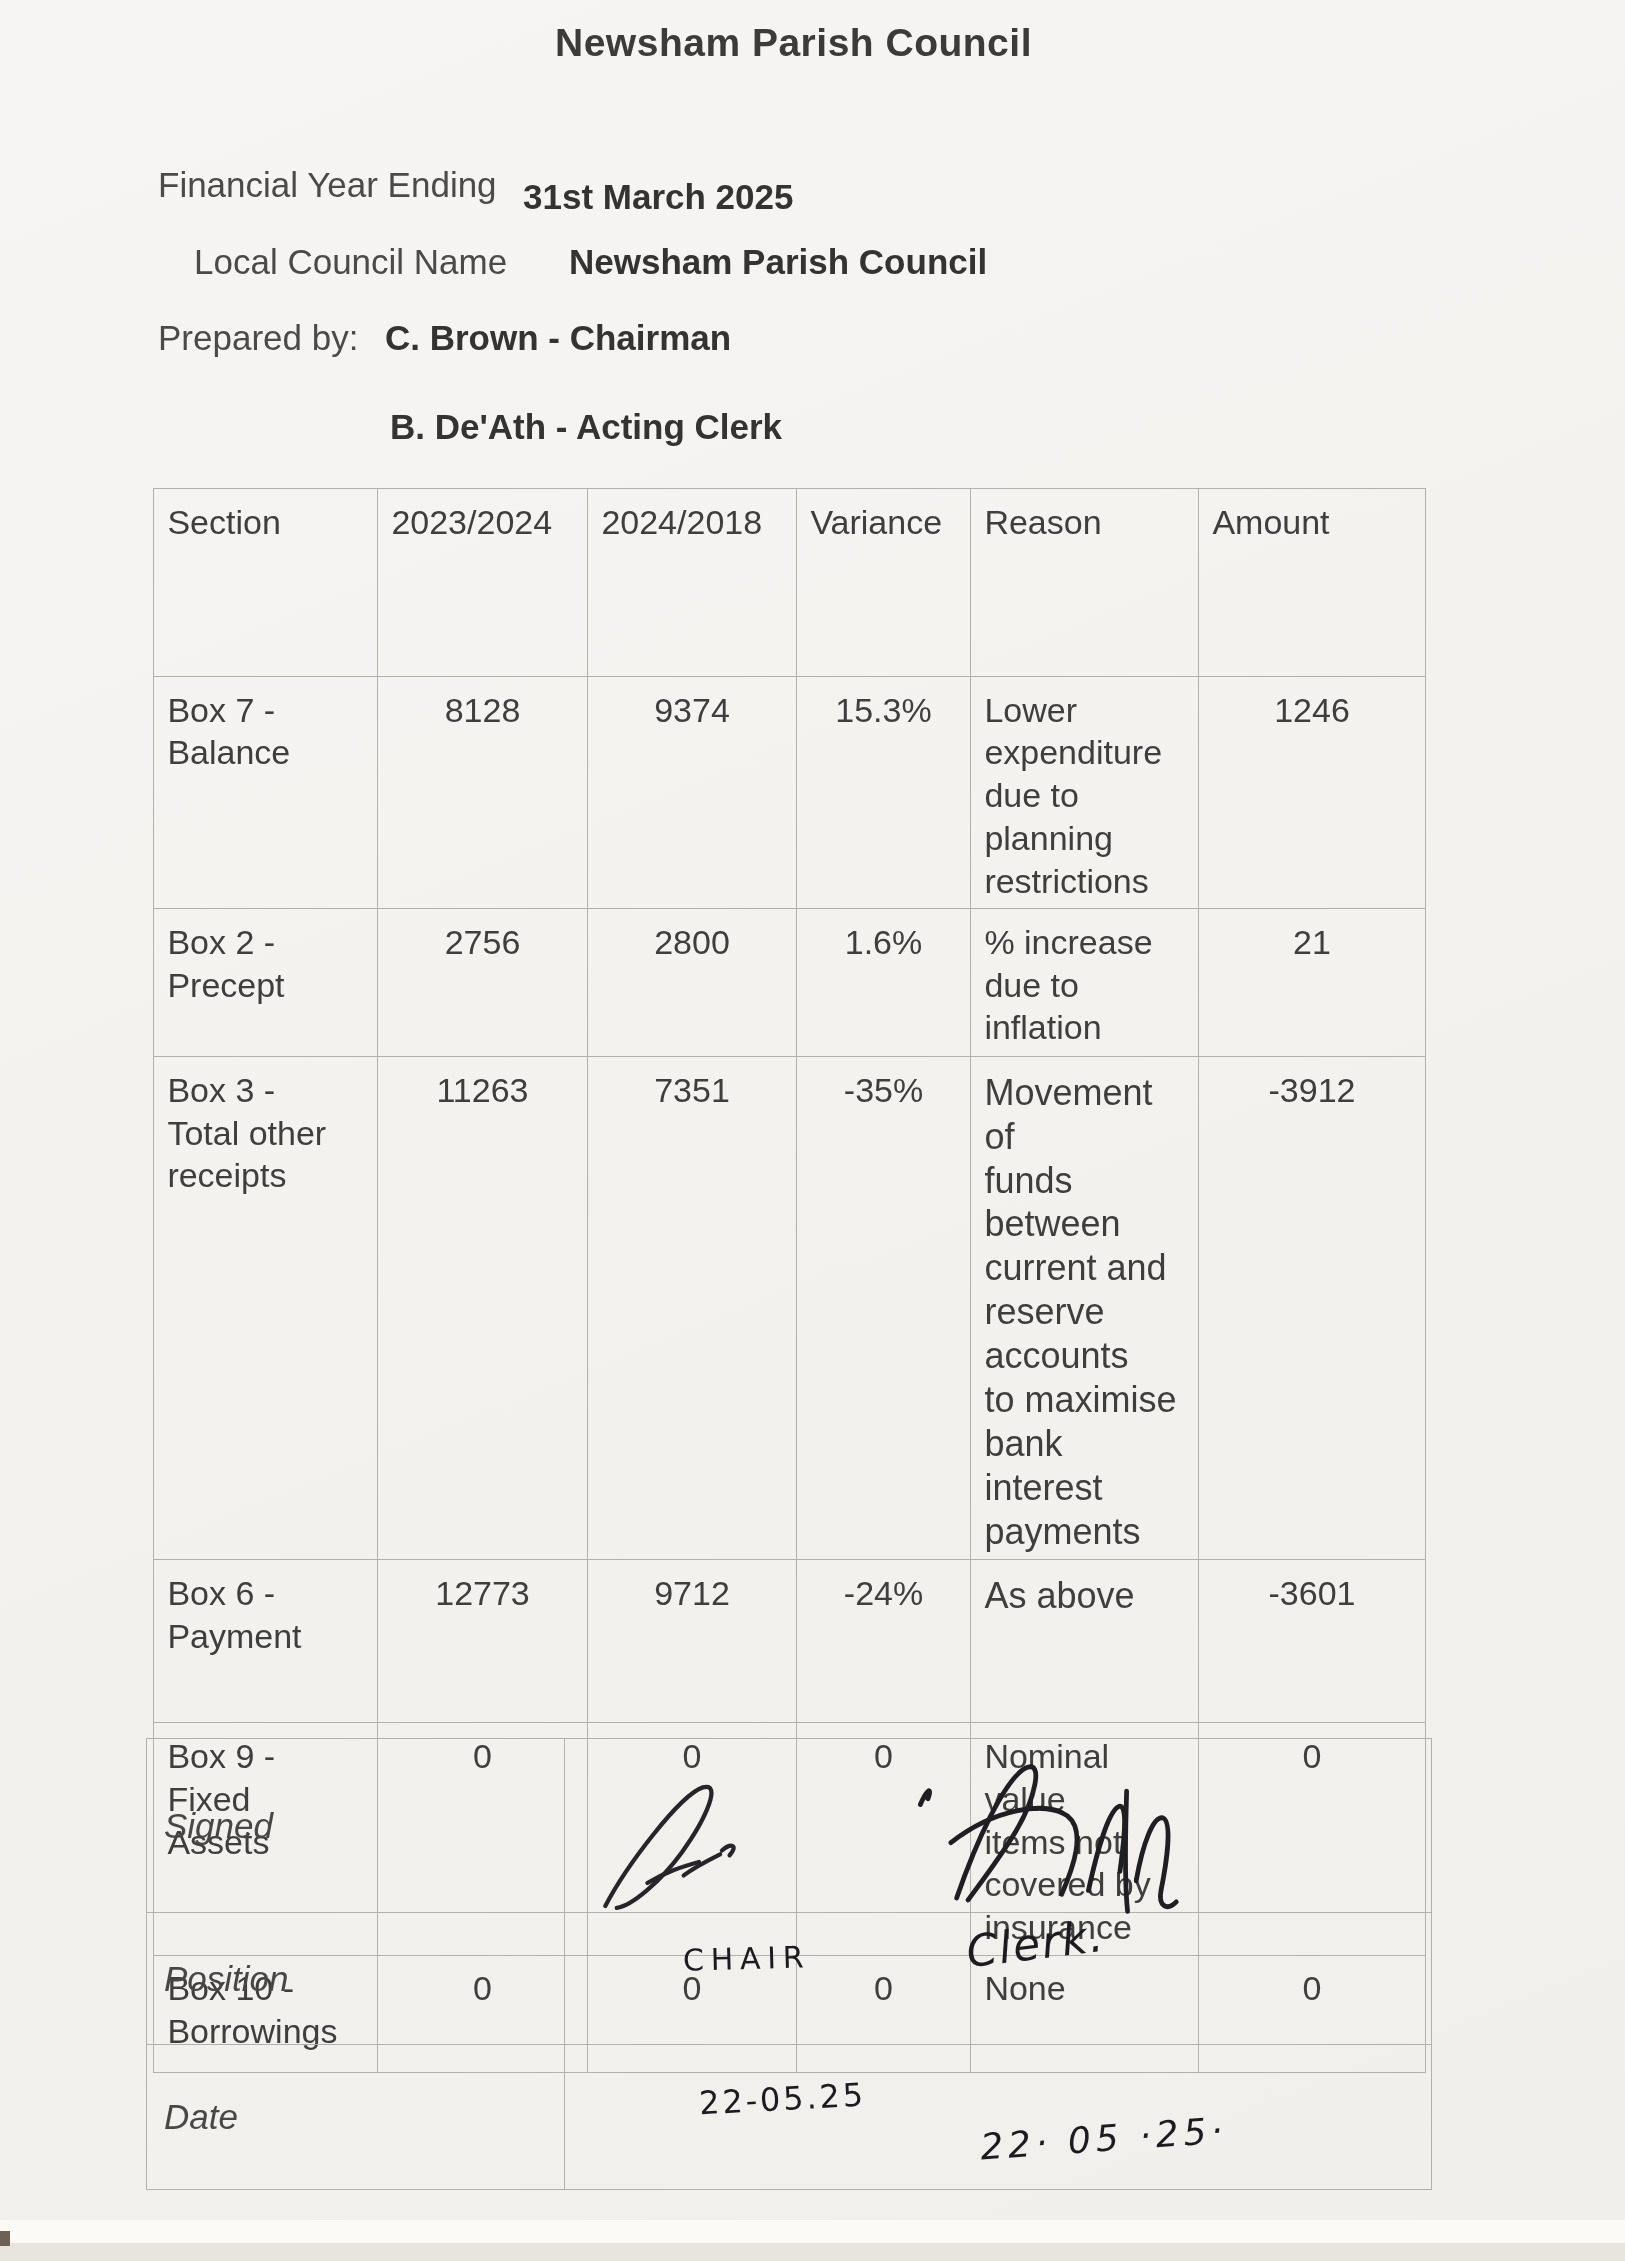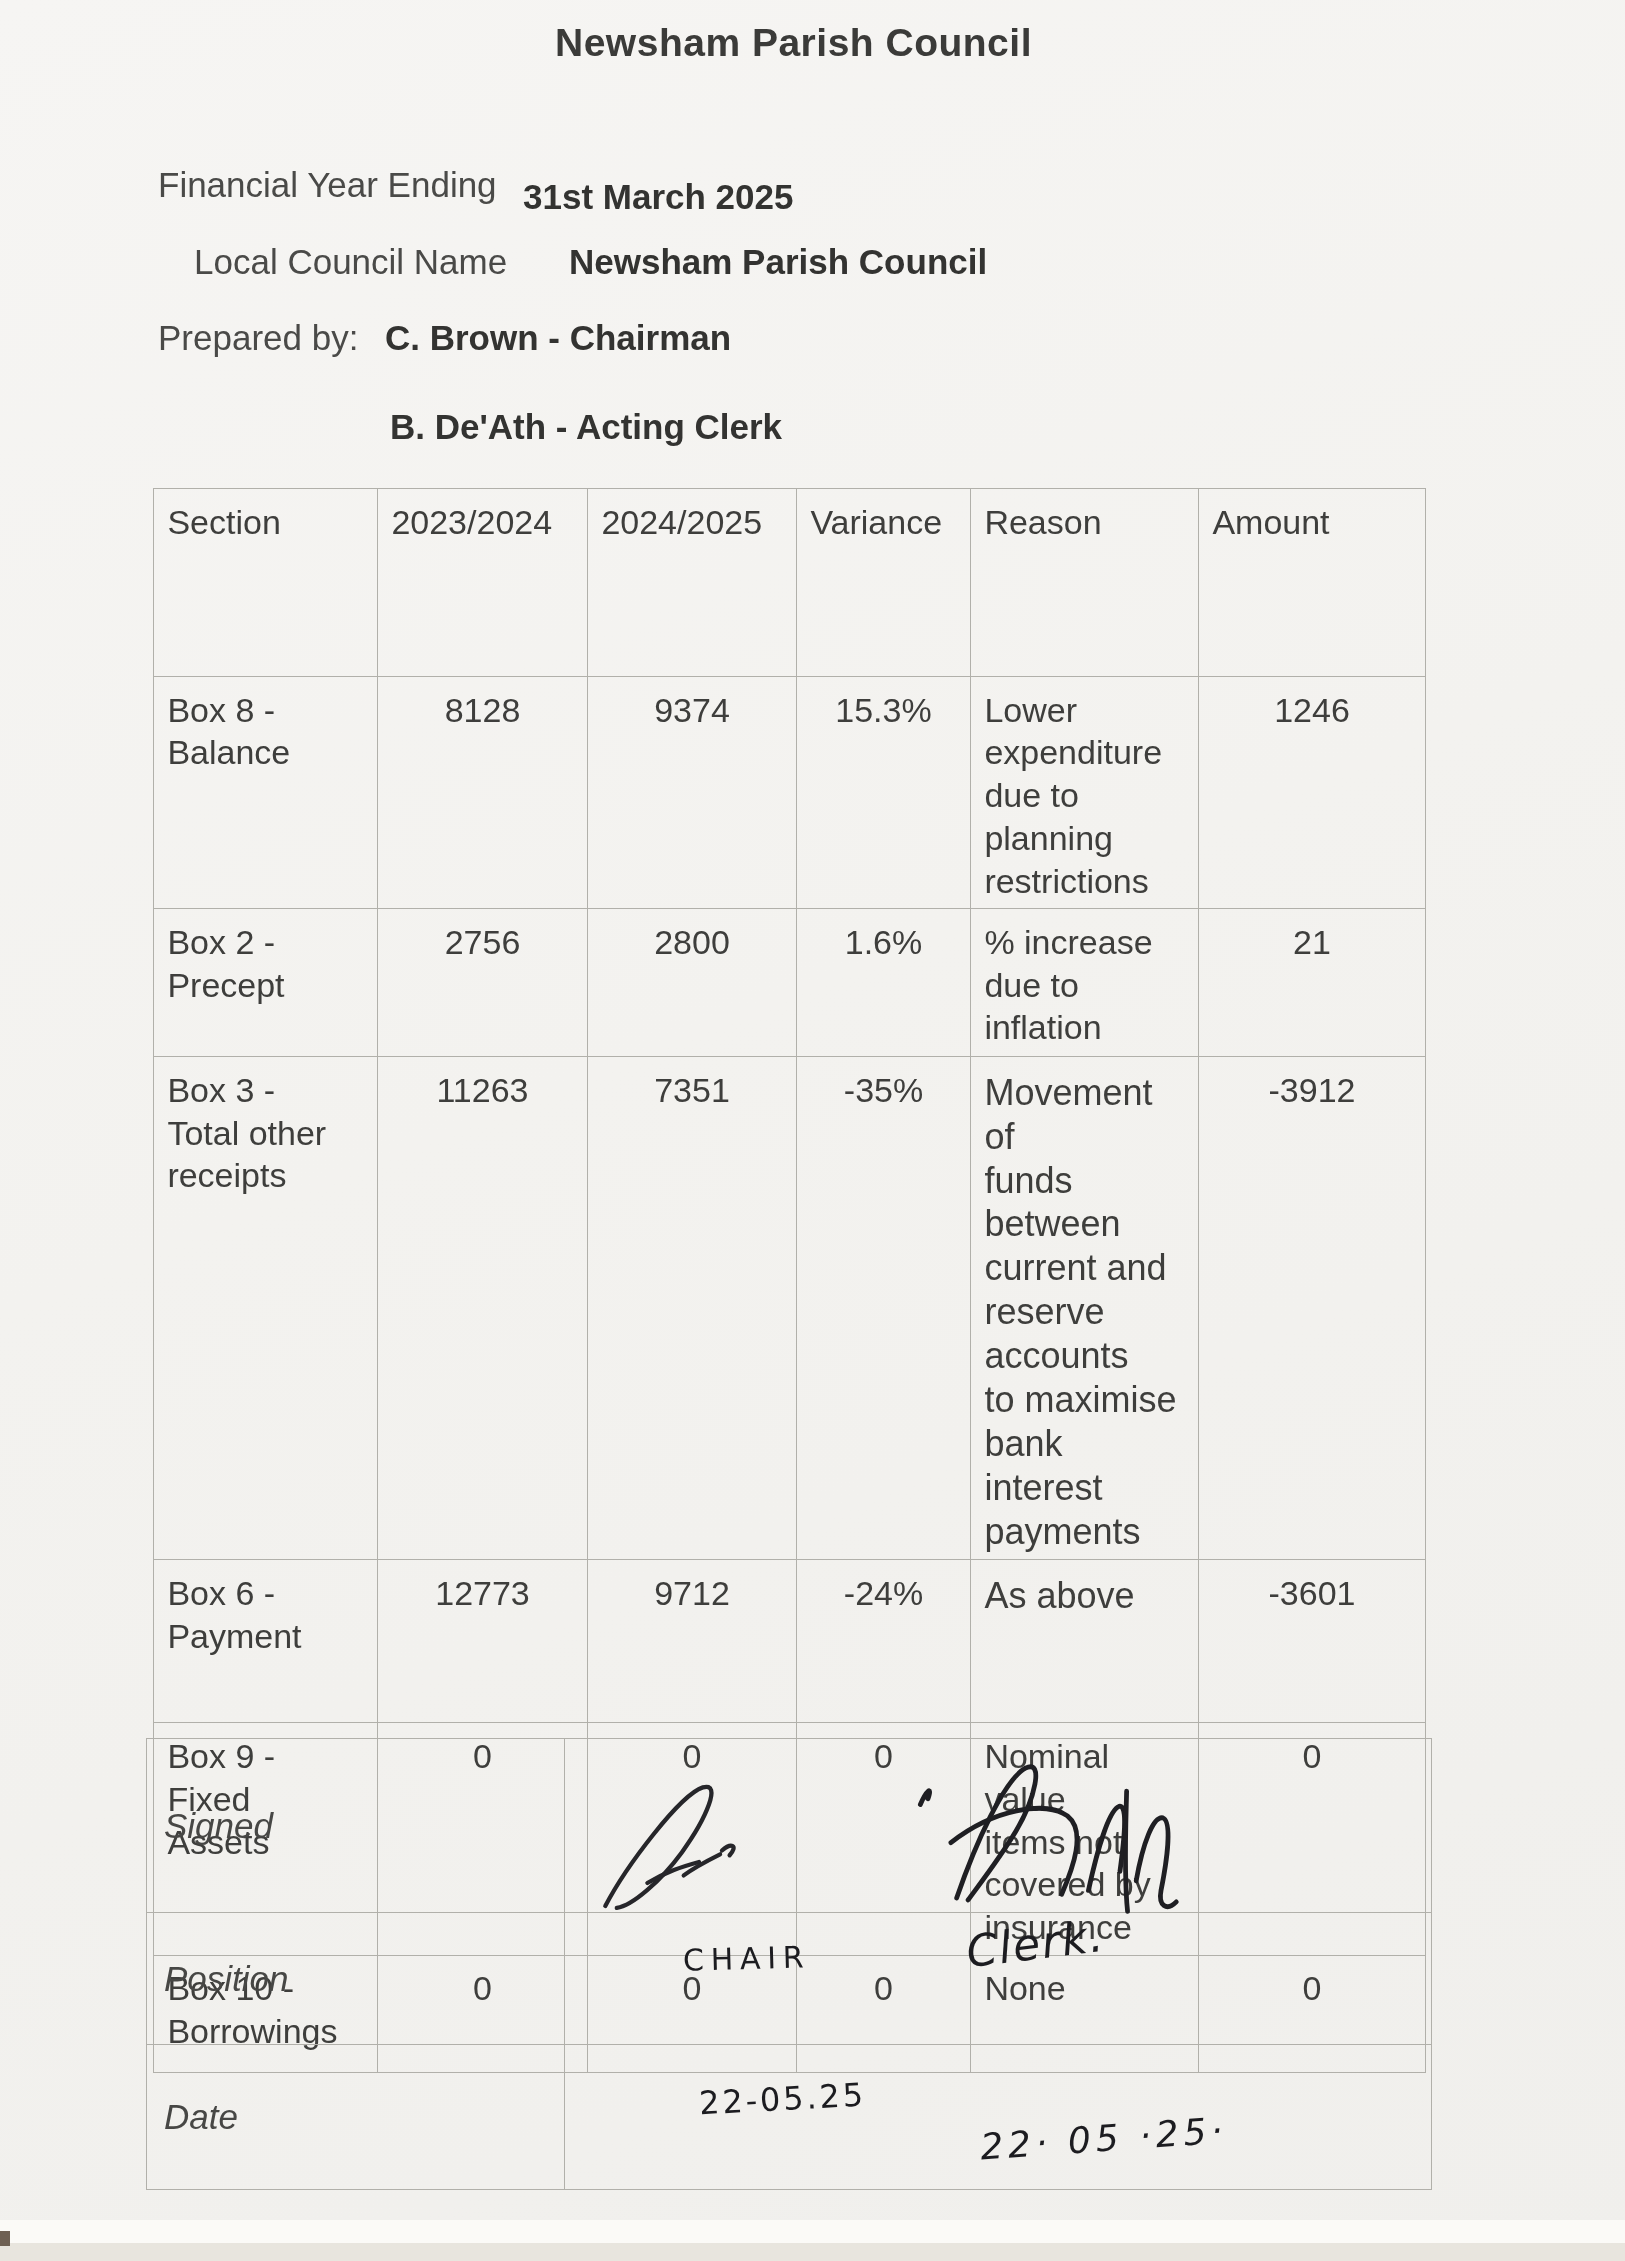--- a/index.html
+++ b/index.html
@@ -88,27 +88,27 @@
         <col style="width:210px">
         <col style="width:209px">
       <col style="width:174px">
         <col style="width:228px">
         <col style="width:227px">
     </colgroup>
     <tbody>
       <tr class="hrow">
         <th>Section</th>
         <th>2023/2024</th>
-        <th>2024/2025</th>
+        <th>2024/2018</th>
         <th>Variance</th>
         <th>Reason</th>
         <th>Amount</th>
       </tr>
       <tr class="r1">
-        <td class="pre">Box 8 -
+        <td class="pre">Box 7 -
 Balance</td>
         <td class="num">8128</td>
         <td class="num">9374</td>
         <td class="num">15.3%</td>
         <td class="pre">Lower
 expenditure
 due to
 planning
 restrictions</td>
         <td class="num">1246</td>

